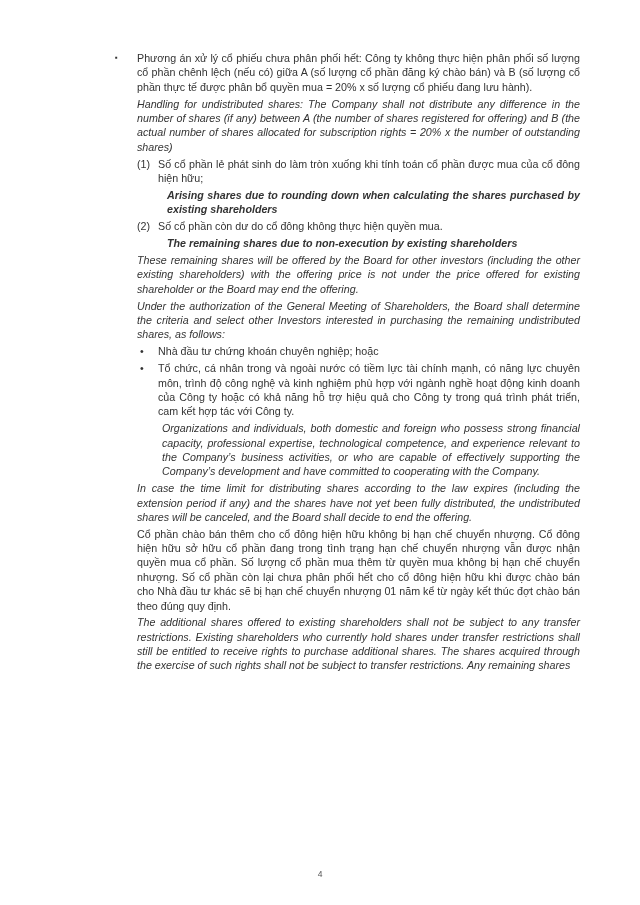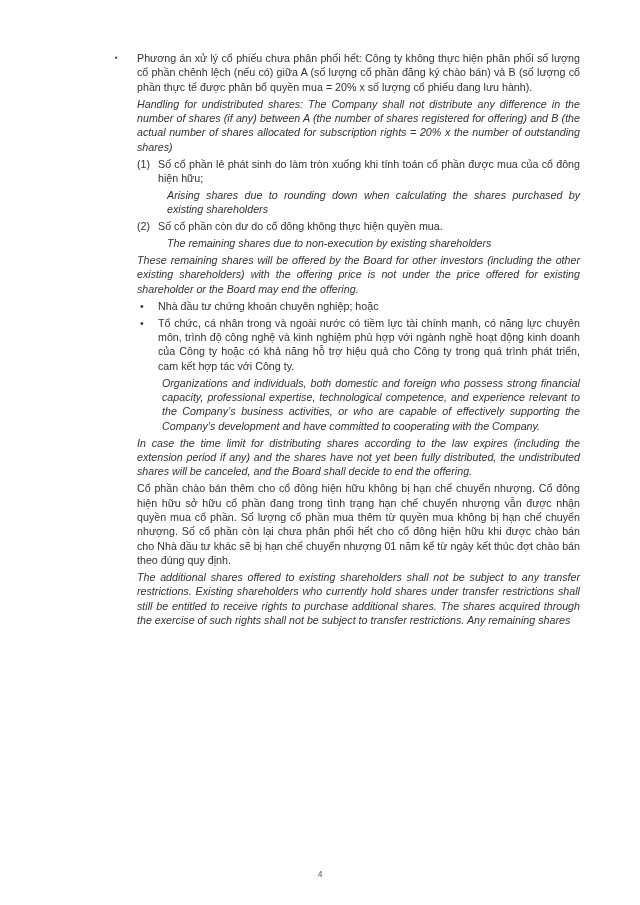--- a/index.html
+++ b/index.html
@@ -30,21 +30,21 @@
     font-size:8px; line-height:14.35px;
     font-style:normal;
   }
   
   .numb { position:relative; padding-left:21px; }
   .numb .mkn { position:absolute; left:0; top:0; }
   
   .bul2 { position:relative; padding-left:21px; }
   .bul2 .mk2 { position:absolute; left:3px; top:0; font-style:normal; }
   
-  .sub1 { padding-left:30px; }
+  .sub1 { padding-left:30px;font-weight:bold; }
   .sub2 { padding-left:25px; }
   .footer {
     position:absolute; left:0; top:869px; width:640px;
     text-align:center;
     font-size:8.5px; line-height:10px;
     color:#555555;
   }
 </style>
 </head>
 <body>
@@ -63,20 +63,21 @@
     <p class="blk it sub1">Arising shares due to rounding down when calculating the shares purchased by existing shareholders</p>
 
     <p class="blk numb"><span class="mkn">(2)</span><span>Số cổ phần còn dư do cổ đông không thực hiện quyền mua.</span></p>
 
     <p class="blk it sub1">The remaining shares due to non-execution by existing shareholders</p>
 
 
     <p class="blk it">These remaining shares will be offered by the Board for other investors (including the other existing shareholders) with the offering price is not under the price offered for existing shareholder or the Board may end the offering.</p>
 
 
+    <p class="blk it">Under the authorization of the General Meeting of Shareholders, the Board shall determine the criteria and select other Investors interested in purchasing the remaining undistributed shares, as follows:</p>
 
     <p class="blk bul2"><span class="mk2">•</span><span>Nhà đầu tư chứng khoán chuyên nghiệp; hoặc</span></p>
 
 
     <p class="blk bul2"><span class="mk2">•</span><span>Tổ chức, cá nhân trong và ngoài nước có tiềm lực tài chính mạnh, có năng lực chuyên môn, trình độ công nghệ và kinh nghiệm phù hợp với ngành nghề hoạt động kinh doanh của Công ty hoặc có khả năng hỗ trợ hiệu quả cho Công ty trong quá trình phát triển, cam kết hợp tác với Công ty.</span></p>
 
     <p class="blk it sub2">Organizations and individuals, both domestic and foreign who possess strong financial capacity, professional expertise, technological competence, and experience relevant to the Company’s business activities, or who are capable of effectively supporting the Company’s development and have committed to cooperating with the Company.</p>
 
 
     <p class="blk it">In case the time limit for distributing shares according to the law expires (including the extension period if any) and the shares have not yet been fully distributed, the undistributed shares will be canceled, and the Board shall decide to end the offering.</p>

